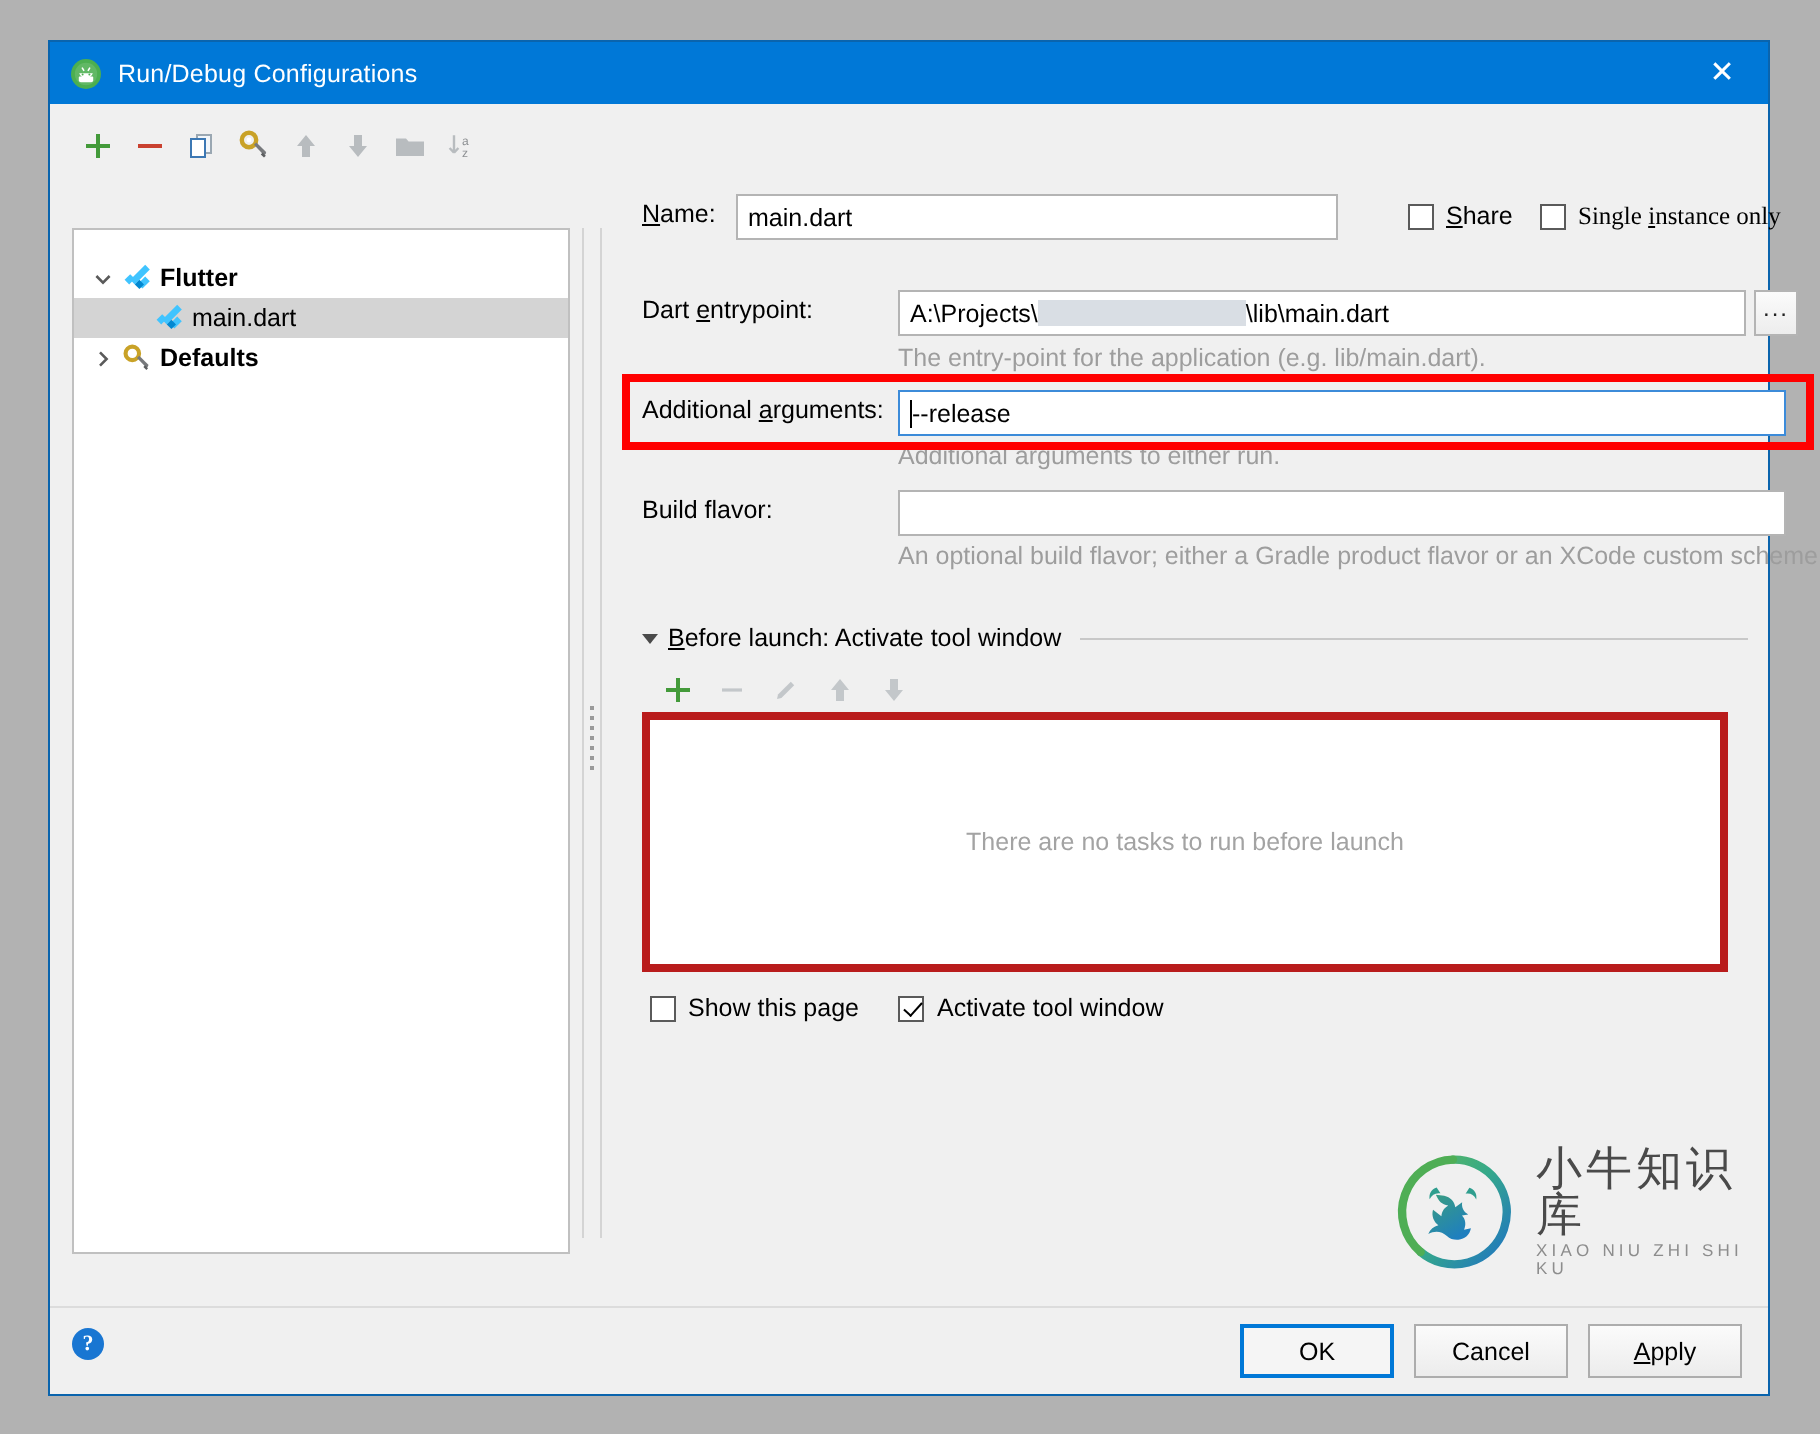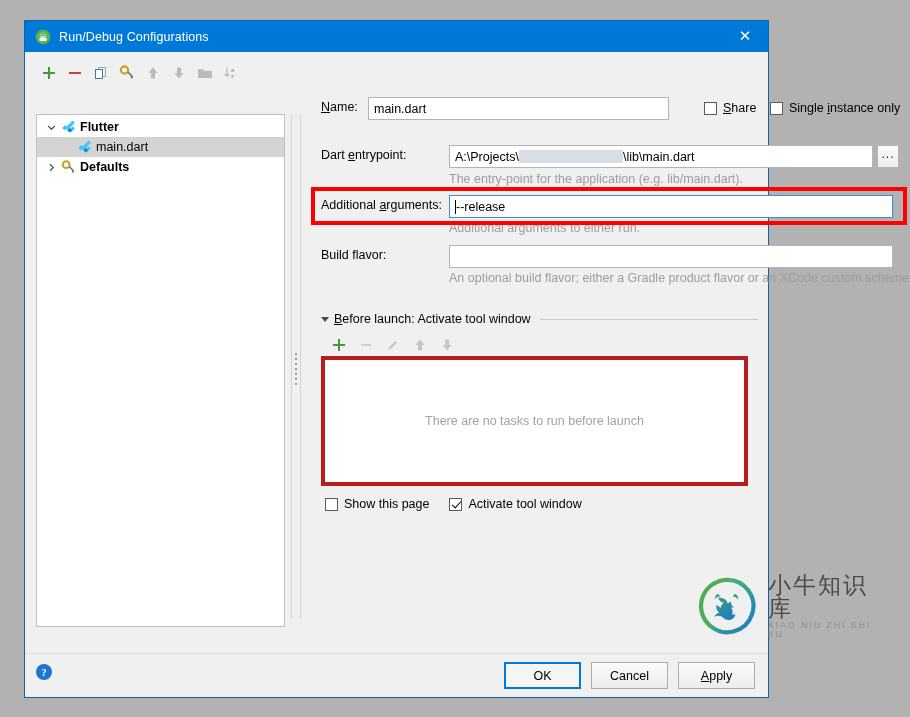--- a/index.html
+++ b/index.html
@@ -8,21 +8,21 @@
     background: #b2b2b2;
     font-family: "Liberation Sans", sans-serif;
     overflow: hidden;
   }
   * { box-sizing: border-box; }
 
   
   .window {
     position: absolute;
     left: 24px; top: 20px;
-    width: 745px; height: 678px;
+    width: 861px; height: 678px;
     background: #f0f0f0;
     border: 1px solid #0a64ad;
     display: flex;
     flex-direction: column;
   }
   .titlebar {
     height: 31px;
     background: #0078d7;
     display: flex;
     align-items: center;
@@ -75,21 +75,21 @@
   .tb-btn svg { display: block; }
 
   
   .cfg-tree {
     position: absolute;
     left: 11px; top: 62px;
     width: 249px; bottom: 26px;
     background: #ffffff;
     border: 1px solid #c0c0c0;
     overflow: hidden;
-    padding-top: 2px;
+    padding-top: 14px;
   }
   .tree-row {
     height: 20px;
     display: flex;
     align-items: center;
     font-size: 12.5px;
     color: #000;
     padding-left: 6px;
     white-space: nowrap;
   }
@@ -459,21 +459,21 @@
       <div class="row" style="left:24px; top:8px;">
         <span class="lbl"><u>N</u>ame:</span>
       </div>
       <div class="tfield" style="position:absolute; left:71px; top:5px; width:301px;">
         <span>main.dart</span>
       </div>
       <div class="cb" style="position:absolute; left:407px; top:9px;">
         <span class="box"></span>
         <span class="txt"><u>S</u>hare</span>
       </div>
-      <div class="cb" style="position:absolute; left:473px; top:9px;">
+      <div class="cb" style="position:absolute; left:473px; top:9px;font-family:Liberation Serif, serif;">
         <span class="box"></span>
         <span class="txt">Single <u>i</u>nstance only</span>
       </div>
 
       <div class="row" style="left:24px; top:56px;">
         <span class="lbl">Dart <u>e</u>ntrypoint:</span>
       </div>
       <div class="tfield" style="position:absolute; left:152px; top:53px; width:424px;">
         <span>A:\Projects\</span>
           <span class="redact"></span>

